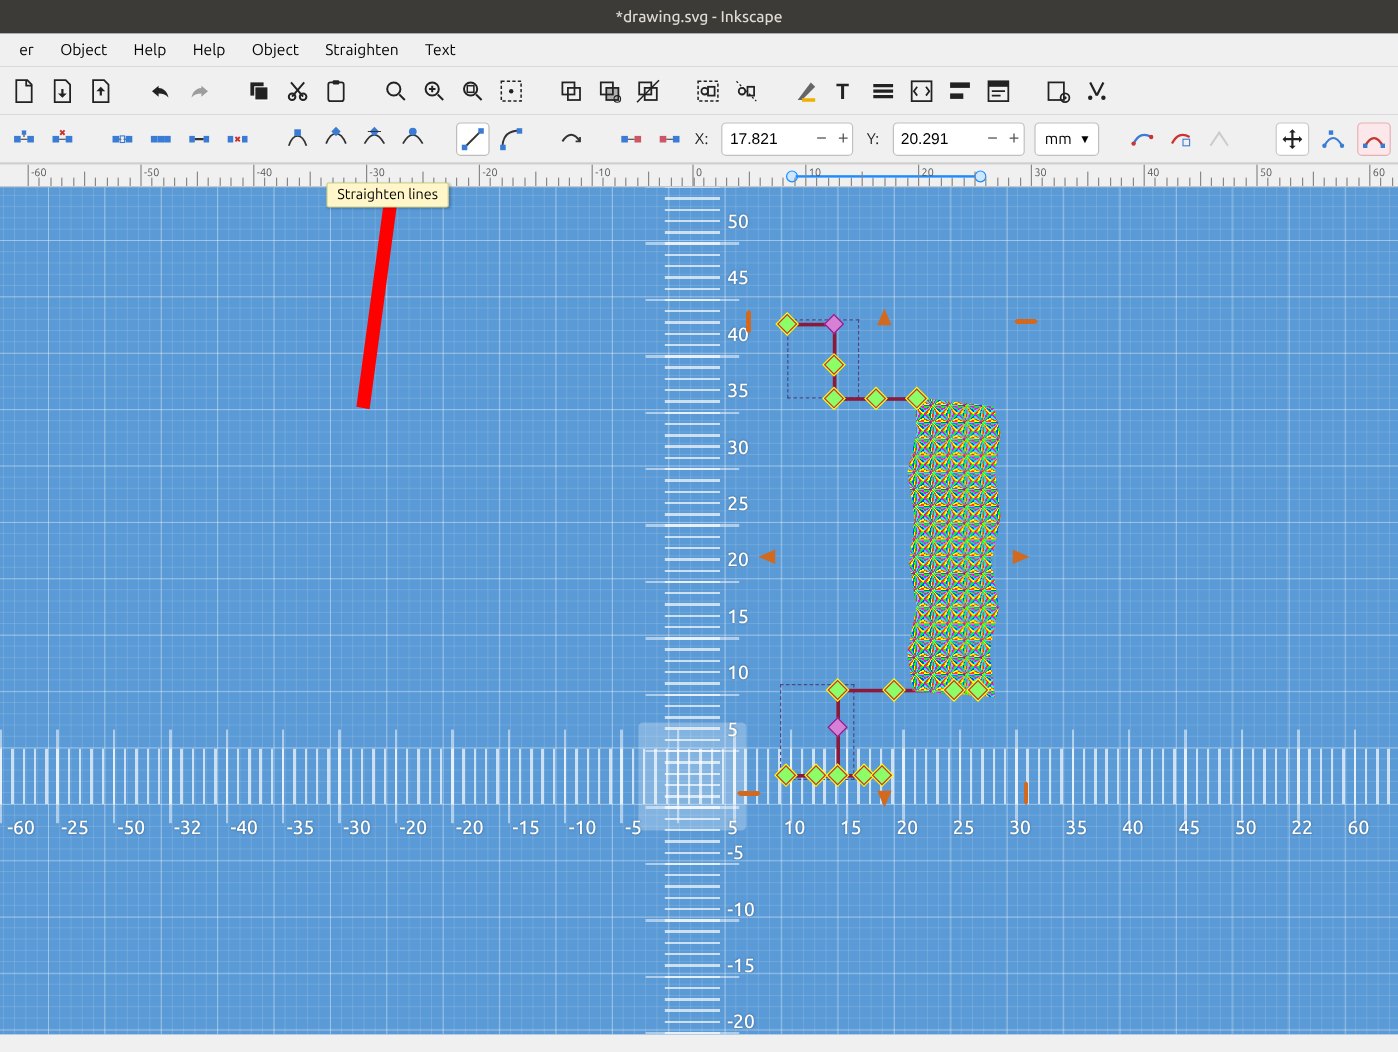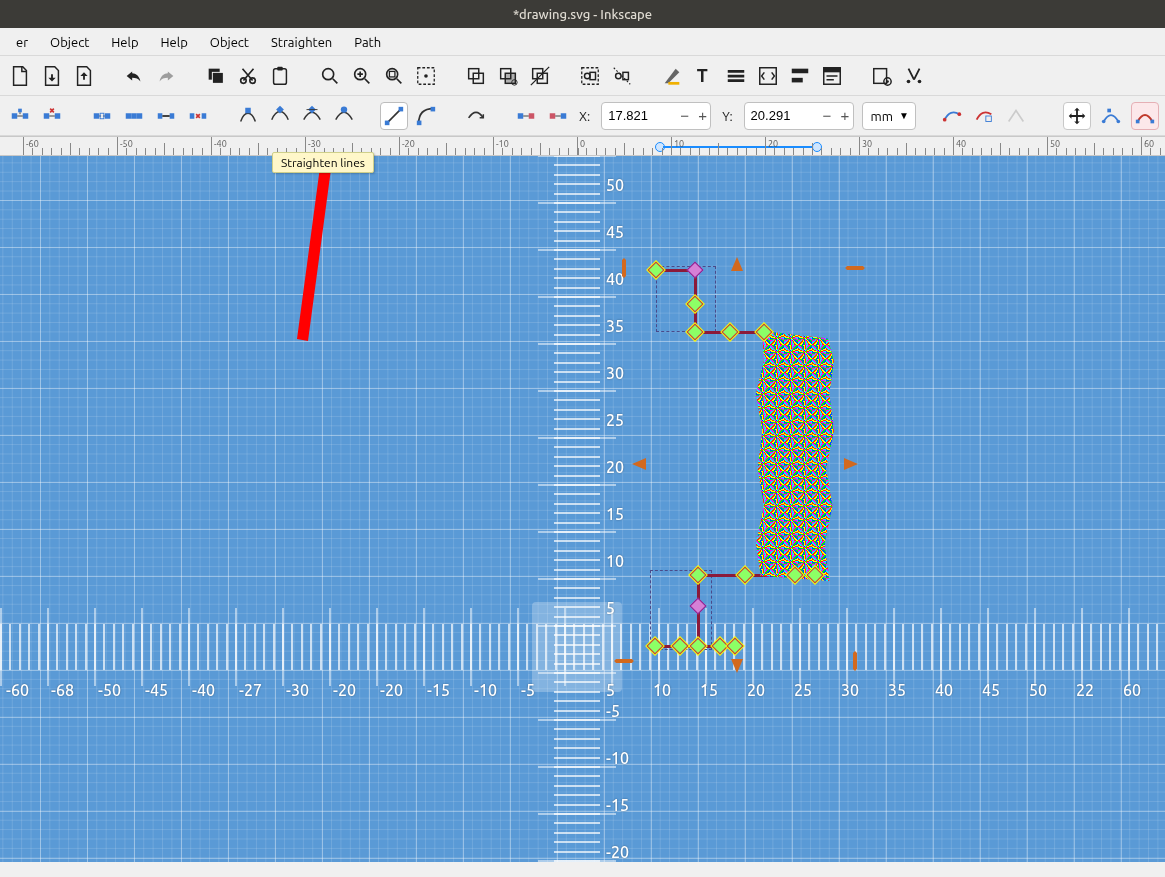--- a/index.html
+++ b/index.html
@@ -163,21 +163,21 @@
 
 <div class="titlebar">*drawing.svg - Inkscape</div>
 
 <div class="menubar">
   <span>er</span>
   <span>Object</span>
   <span>Help</span>
   <span>Help</span>
   <span>Object</span>
   <span>Straighten</span>
-  <span>Path</span>
+  <span>Text</span>
 </div>
 
 <div class="toolbar" style="height:40px;">
   <div class="tb-btn">
       <svg viewBox="0 0 24 24">
         <path d="M5 2h10l4 4v16H5z" fill="none" stroke="#222" stroke-width="1.6"></path>
         <path d="M14 2v5h5" fill="none" stroke="#222" stroke-width="1.6"></path>
       </svg>
     </div>
   <div class="tb-btn">
@@ -659,25 +659,25 @@
 
 <div class="canvas">
   <div class="grid"></div>
   <div class="axis-band-v"></div>
   <div class="axis-band-v2"></div>
   <div class="axis-band-h"></div>
   <div class="axis-band-h2"></div>
   <div class="origin-box"></div>
   <div id="axisXLabels">
       <div class="axis-label" style="left: 6px; top: 525px;">-60</div>
-      <div class="axis-label" style="left: 51px; top: 525px;">-68</div>
+      <div class="axis-label" style="left: 51px; top: 525px;">-25</div>
       <div class="axis-label" style="left: 98px; top: 525px;">-50</div>
-      <div class="axis-label" style="left: 145px; top: 525px;">-45</div>
+      <div class="axis-label" style="left: 145px; top: 525px;">-32</div>
       <div class="axis-label" style="left: 192px; top: 525px;">-40</div>
-      <div class="axis-label" style="left: 239px; top: 525px;">-27</div>
+      <div class="axis-label" style="left: 239px; top: 525px;">-35</div>
       <div class="axis-label" style="left: 286px; top: 525px;">-30</div>
       <div class="axis-label" style="left: 333px; top: 525px;">-20</div>
       <div class="axis-label" style="left: 380px; top: 525px;">-20</div>
       <div class="axis-label" style="left: 427px; top: 525px;">-15</div>
       <div class="axis-label" style="left: 474px; top: 525px;">-10</div>
       <div class="axis-label" style="left: 521px; top: 525px;">-5</div>
       <div class="axis-label" style="left: 606px; top: 525px;">5</div>
       <div class="axis-label" style="left: 653px; top: 525px;">10</div>
       <div class="axis-label" style="left: 700px; top: 525px;">15</div>
       <div class="axis-label" style="left: 747px; top: 525px;">20</div>

